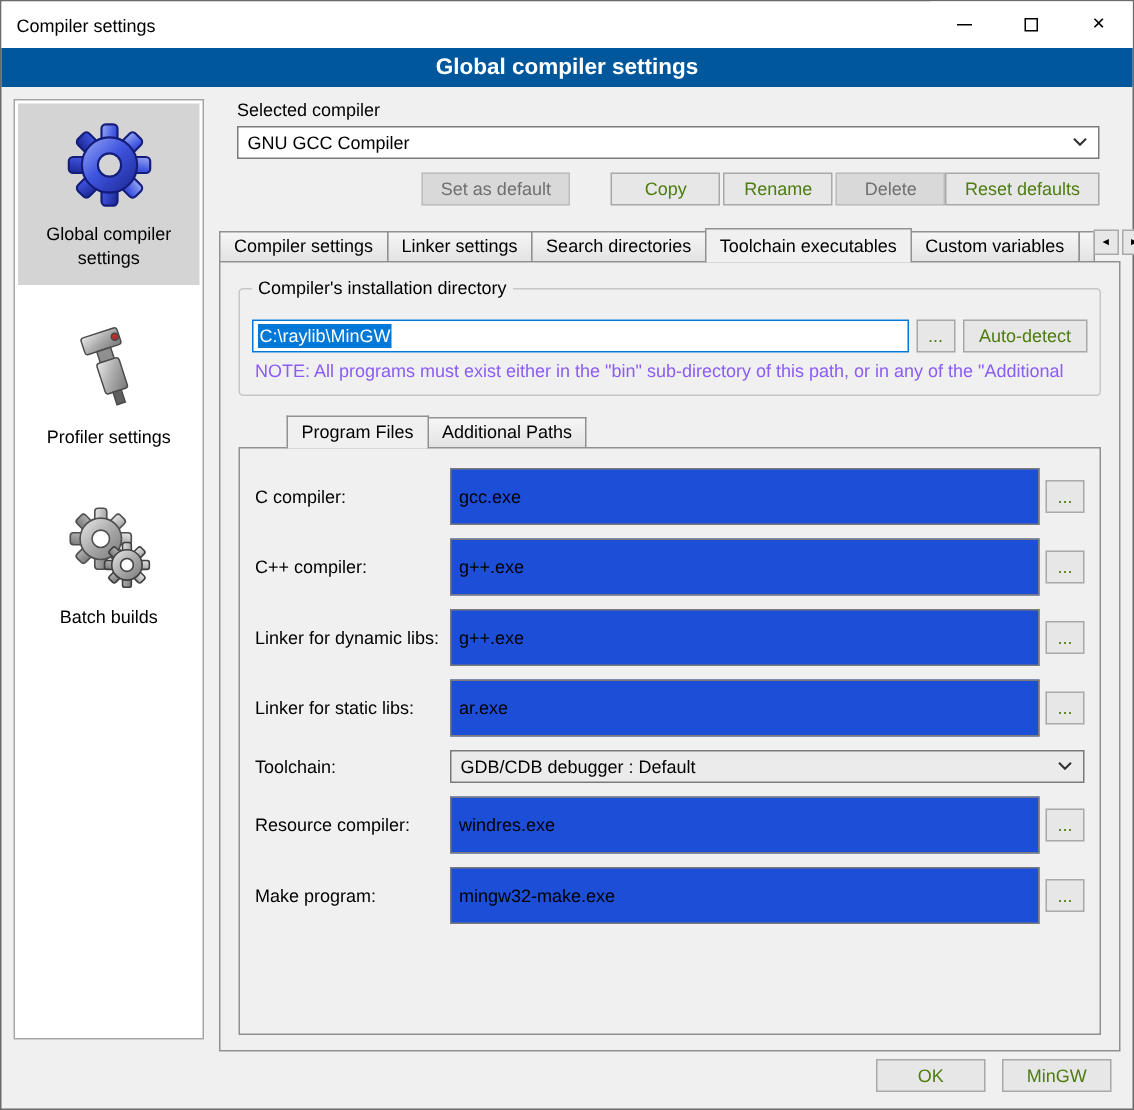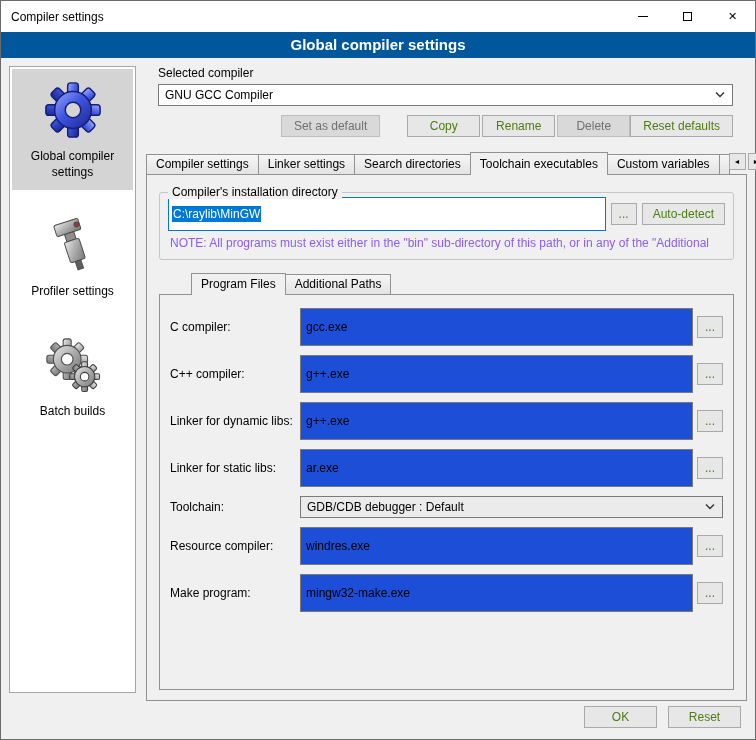--- a/index.html
+++ b/index.html
@@ -51,24 +51,24 @@
   .tabbar { display: flex; align-items: flex-end; position: relative; z-index: 2; height: 23px; }
   .tab { height: 20px; line-height: 19px; padding: 0 9px; border: 1px solid #919191; border-bottom: none; background: linear-gradient(#f6f6f6, #e3e3e3); margin-right: -1px; white-space: nowrap; cursor: default; }
   .tab.active { height: 23px; line-height: 22px; background: #f0f0f0; position: relative; z-index: 3; margin-bottom: -1px; }
   .tab-clip { max-width: 32px; overflow: hidden; padding-right: 0; }
   .tab-arrows { margin-left: auto; display: flex; gap: 2px; align-self: center; margin-bottom: 2px; }
   .arrow-btn { width: 17px; height: 17px; padding: 0; font-size: 7px; line-height: 1; display: flex; align-items: center; justify-content: center; background: #e7e7e7; border: 1px solid #a9a9a9; }
 
   .nb-panel { flex: 1; border: 1px solid #919191; background: #f0f0f0; padding: 12px 12px 10px; display: flex; flex-direction: column; min-height: 0; }
 
   
-  .groupbox { border: 1px solid #c6c6c6; border-radius: 3px; position: relative; padding: 4px 8px 2px; margin-top: 5px; }
+  .groupbox { border: 1px solid #c6c6c6; border-radius: 3px; position: relative; padding: 20px 8px 2px; margin-top: 5px; }
   .groupbox-title { position: absolute; top: -8px; left: 8px; background: #f0f0f0; padding: 0 4px; }
   .dir-row { display: flex; align-items: center; gap: 5px; }
-  .dir-input { flex: 1; height: 34px; border: 1px solid #0078d7; background: #fff; display: flex; align-items: center; padding: 0 3px; }
+  .dir-input { flex: 1; height: 22px; border: 1px solid #0078d7; background: #fff; display: flex; align-items: center; padding: 0 3px; }
   .selected-text { background: #0078d7; color: #fff; padding: 1px 1px; white-space: nowrap; }
   .browse-btn { flex: 0 0 26px; width: 26px; padding: 0; text-align: center; }
   .autodetect-btn { padding: 0 10px; }
   .note { color: #8b5cf6; margin: 5px 2px 7px; white-space: nowrap; overflow: hidden; }
 
   
   .subtabs { display: flex; align-items: flex-end; margin-top: 12px; position: relative; z-index: 2; height: 22px; }
   .subtabs .tab.active { height: 22px; line-height: 21px; margin-left: 32px; }
   .sub-panel { flex: 1; border: 1px solid #919191; background: #f0f0f0; padding: 13px 10px 0; min-height: 0; }
 
@@ -276,16 +276,16 @@
             <button class="btn browse-btn">...</button>
           </div>
 
         </div>
       </div>
     </div>
   </div>
 
   <div class="footer">
     <button class="btn">OK</button>
-    <button class="btn">Reset</button>
+    <button class="btn">MinGW</button>
   </div>
 
 </div>
 
 </body></html>

